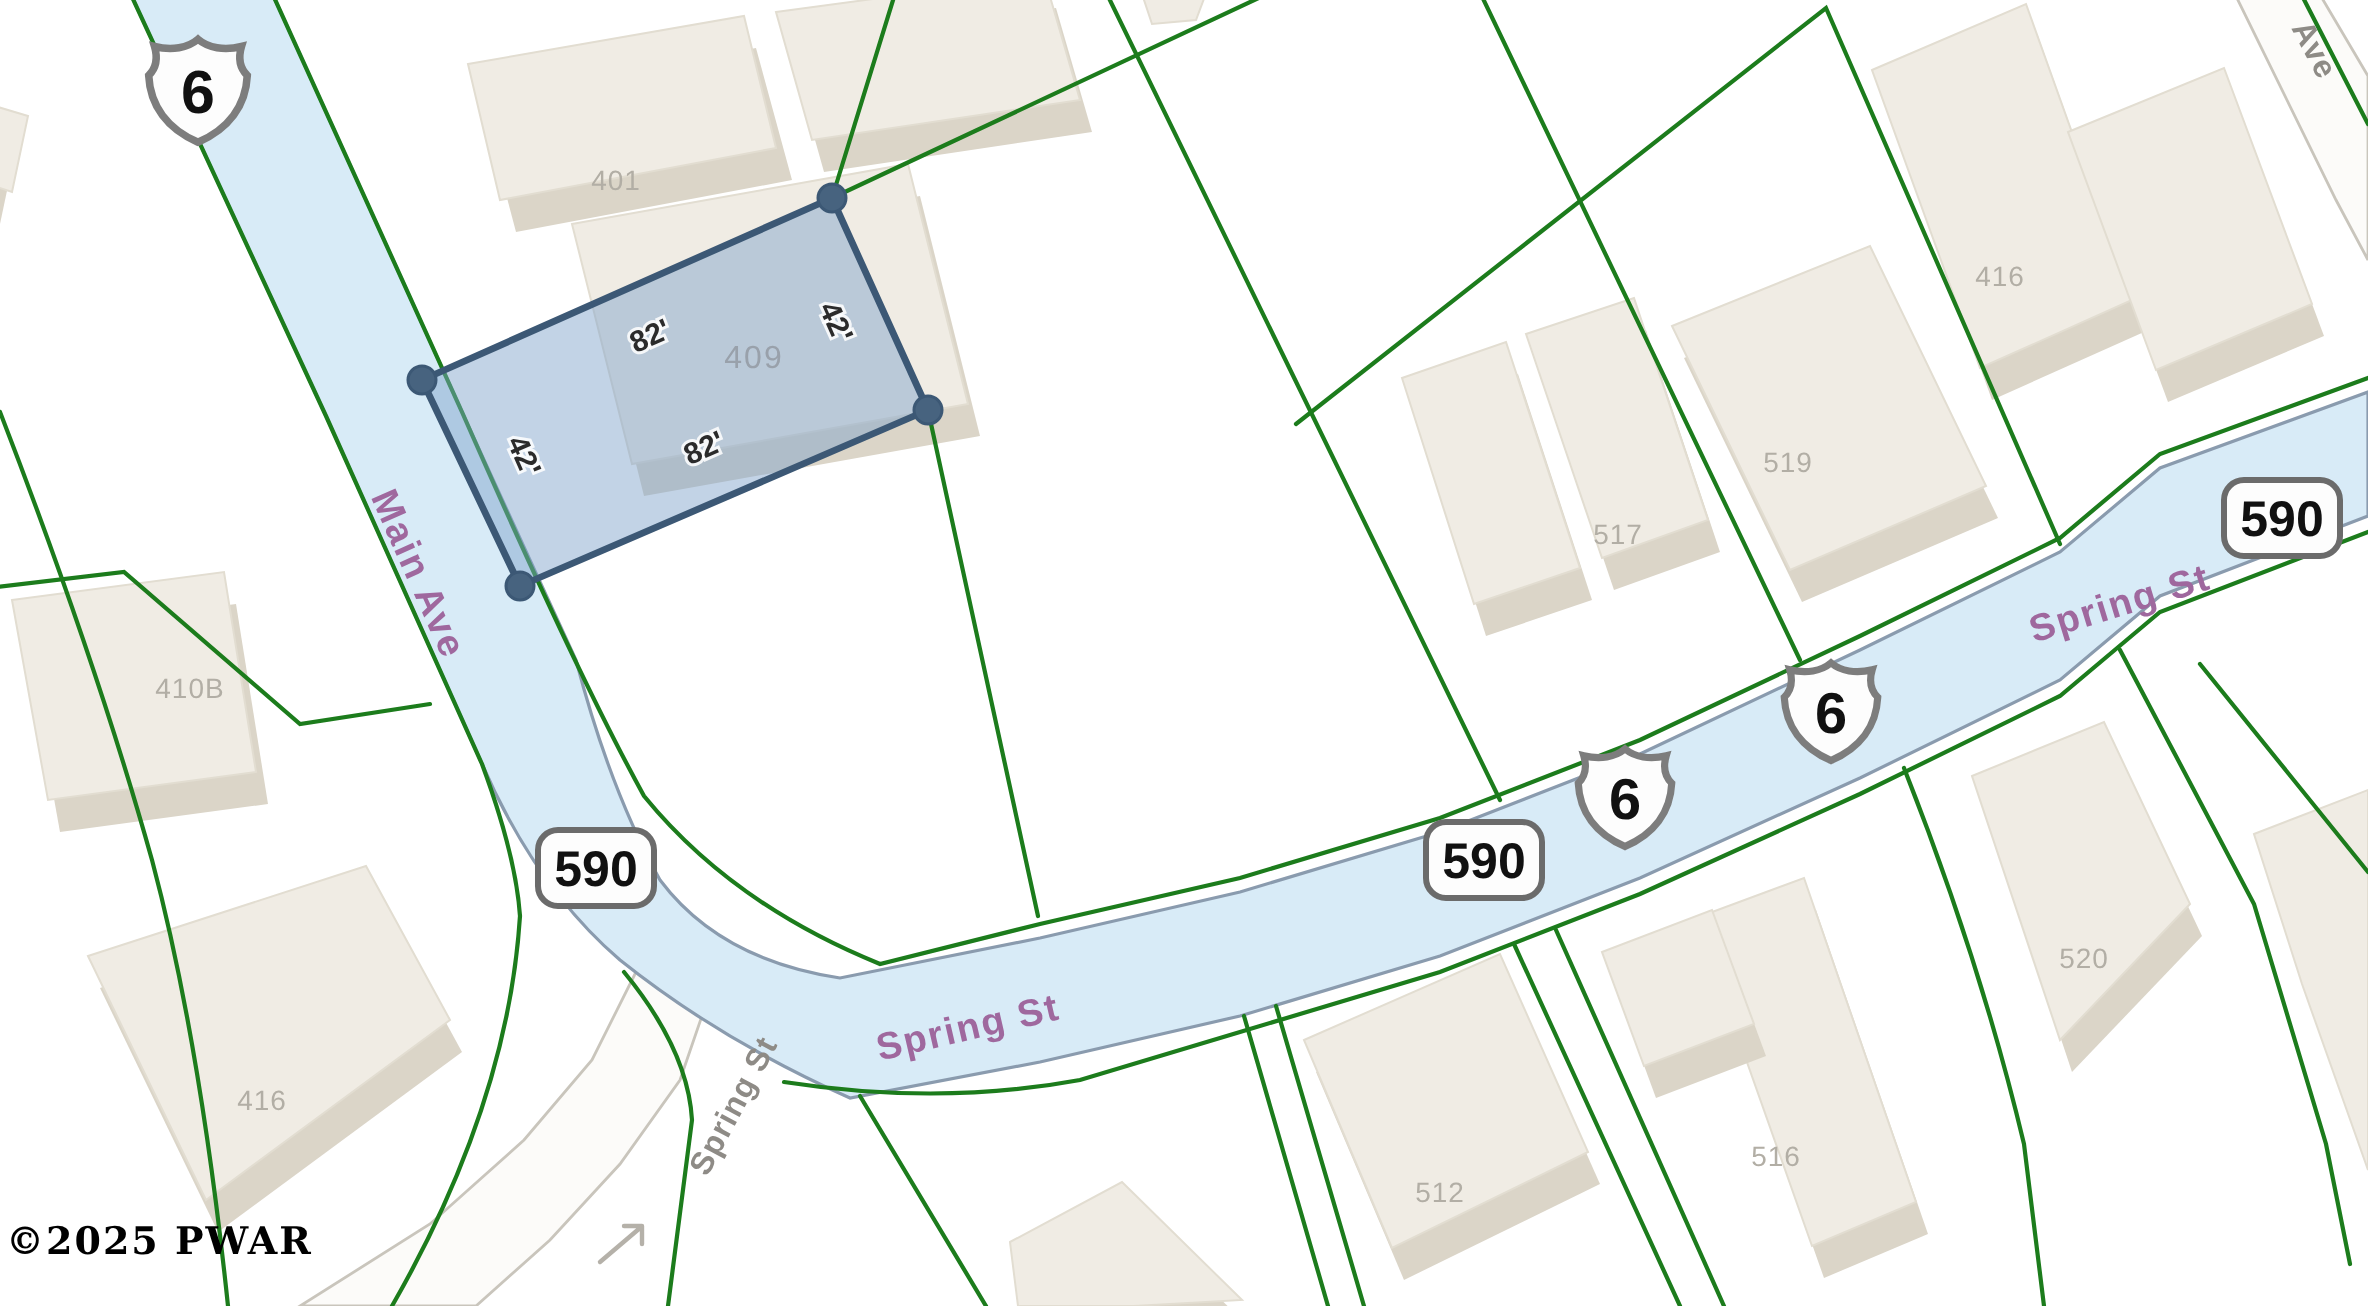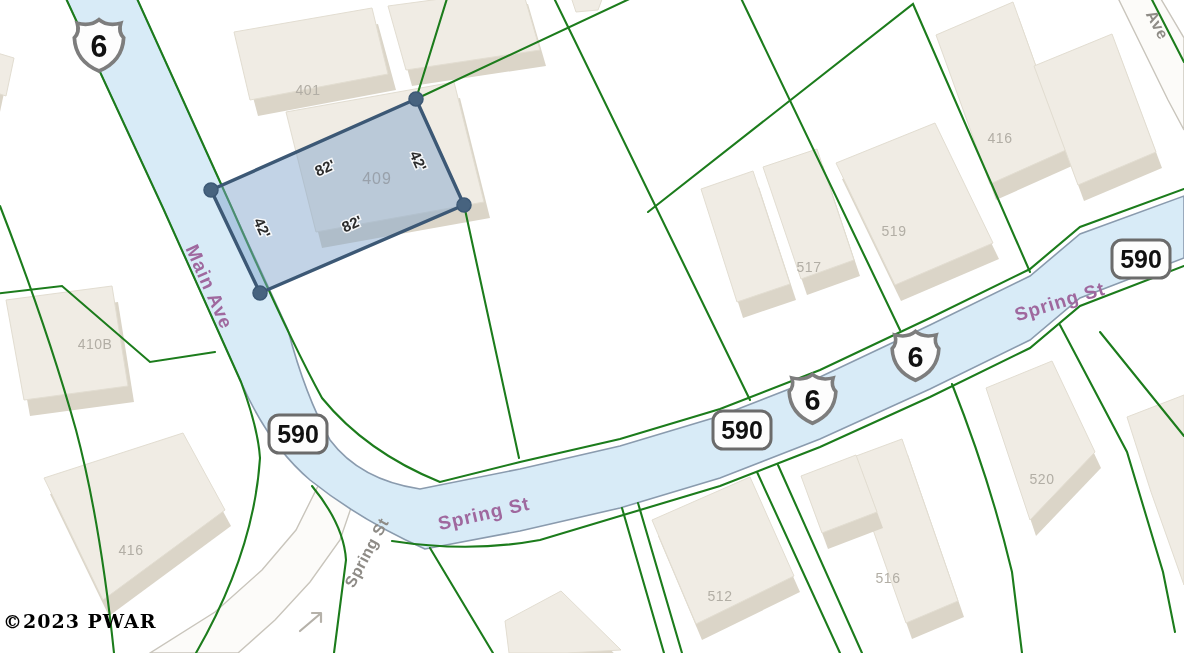--- a/index.html
+++ b/index.html
@@ -182,14 +182,14 @@
   <text class="stlabel" x="484" y="520" transform="rotate(-13 484 514)">Spring St</text>
   <text class="stlabel" x="1060" y="308" transform="rotate(-17 1060 302)">Spring St</text>
   <text class="stlabel-minor" x="367" y="558" transform="rotate(-62 367 553)">Spring St</text>
   <text class="stlabel-minor" x="1157" y="30" transform="rotate(62 1157 25)">Ave</text>
 
   <g>
     <path class="arrow" d="M300,631 L320,614 M312,613 L321,613 L321,622"></path>
   </g>
 </svg>
 
-<div class="copyright">©2023 PWAR</div>
+<div class="copyright">©2025 PWAR</div>
 </div>
 
 </body></html>

